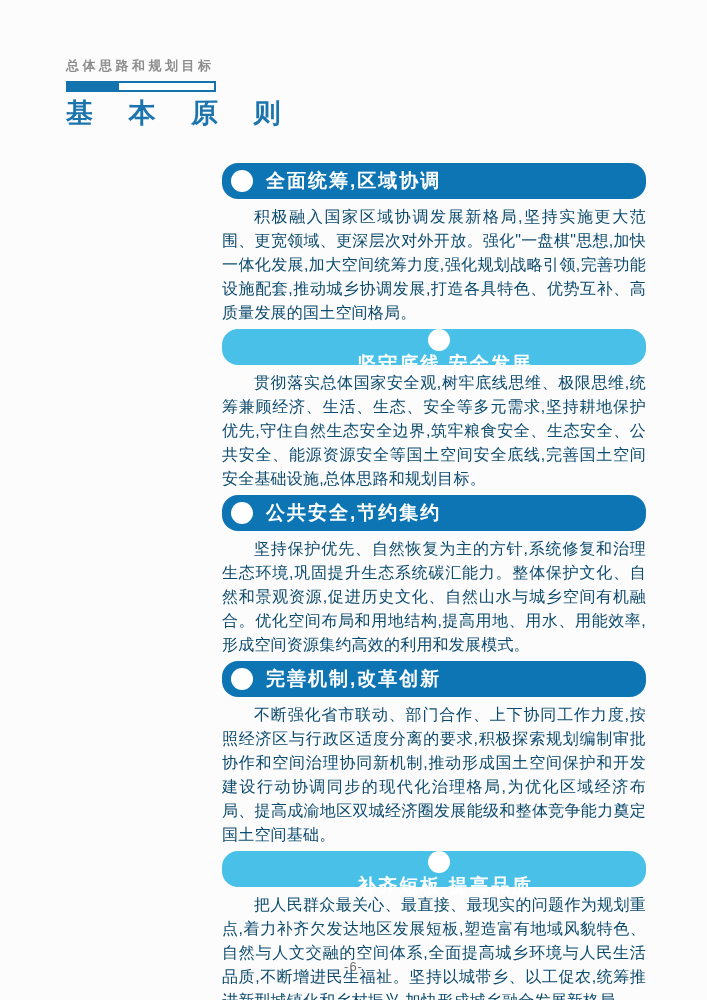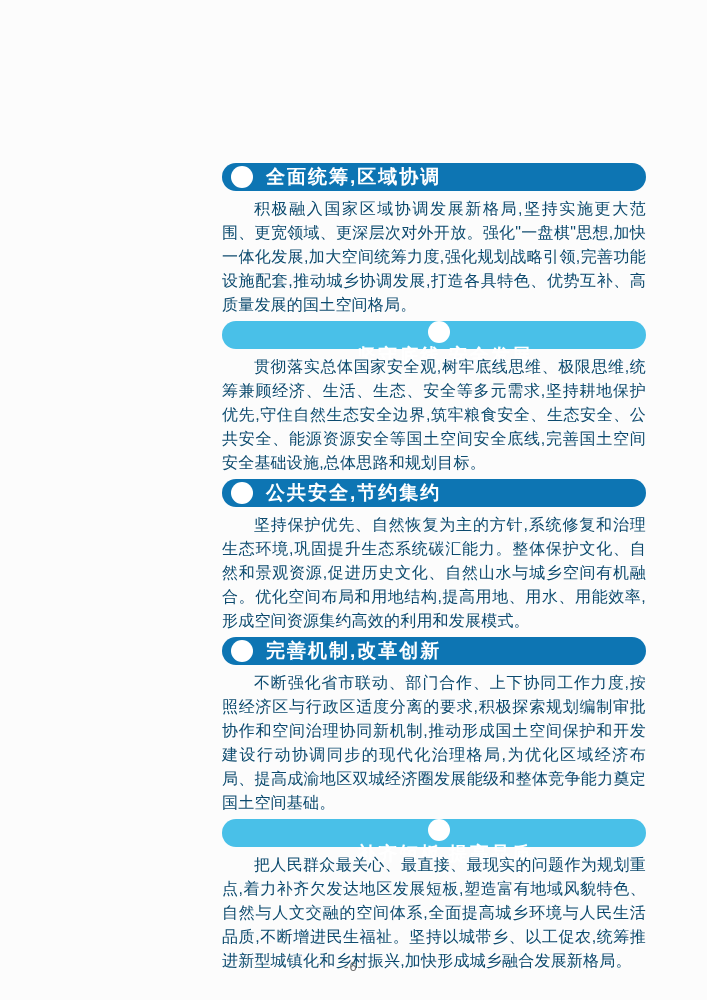--- a/index.html
+++ b/index.html
@@ -21,21 +21,21 @@
     border:2px solid #1273ae; background:#ffffff;
   }
   .progress-fill { height:100%; background:#1273ae; }
   .page-title {
     margin:7px 0 0 0; font-size:27px; font-weight:600;
     color:#1b74ad; letter-spacing:14px; line-height:1.1;
   }
   
   .content { position:absolute; left:222px; top:163px; width:424px; }
   .bar {
-    height:28px; border-radius:16px;
+    height:36px; border-radius:16px;
     display:flex; align-items:center;
     padding-left:9px; box-sizing:border-box;
   }
   .bar.dark  { background:#0d75b3; }
   .bar.light { background:#49c0e8;flex-direction:column; }
   .bullet {
     width:22px; height:22px; border-radius:50%;
     background:#ffffff; flex:0 0 auto;
   }
   .bar-title {
@@ -53,20 +53,27 @@
     position:absolute; left:0; right:0; top:957px;
     text-align:center;
   }
   .page-number { font-size:13px; color:#6f6f6f; letter-spacing:1px; }
 </style>
 </head>
 <body>
 
 <div class="page">
 
+  <div class="header-block">
+    <div class="eyebrow">总体思路和规划目标</div>
+    <div class="progress">
+      <div class="progress-fill" style="width:35%"></div>
+    </div>
+    <h1 class="page-title">基 本 原 则</h1>
+  </div>
 
   <main class="content">
 
     <section>
       <div class="bar dark">
         <span class="bullet"></span>
         <span class="bar-title">全面统筹,区域协调</span>
       </div>
       <p class="body-text">积极融入国家区域协调发展新格局,坚持实施更大范围、更宽领域、更深层次对外开放。强化"一盘棋"思想,加快一体化发展,加大空间统筹力度,强化规划战略引领,完善功能设施配套,推动城乡协调发展,打造各具特色、优势互补、高质量发展的国土空间格局。</p>
     </section>

